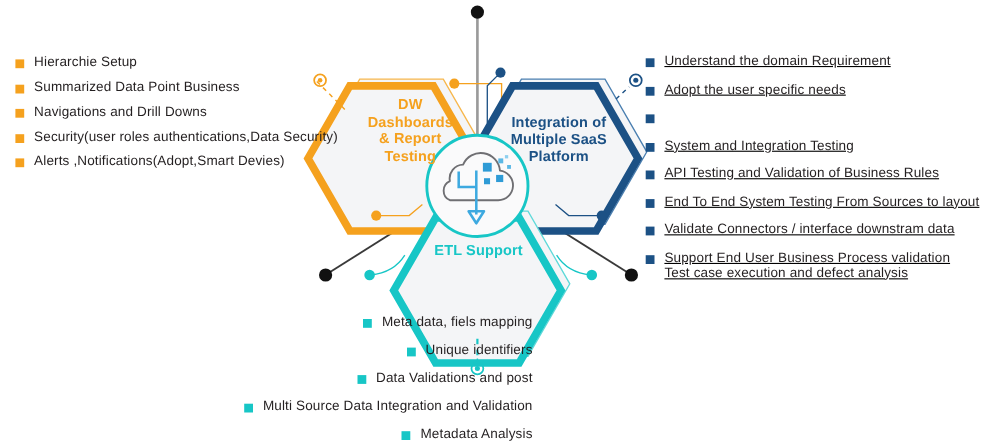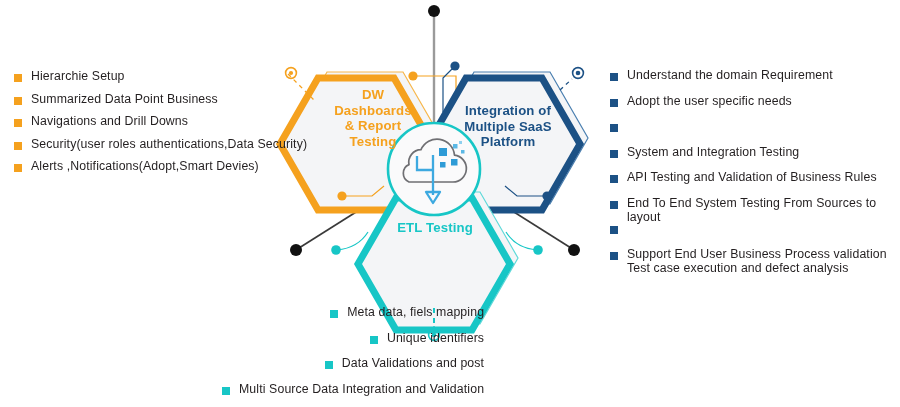--- a/index.html
+++ b/index.html
@@ -6,37 +6,37 @@
   body{
     width:900px;height:407px;
     background:#ffffff;
     font-family:"Liberation Sans", sans-serif;
     overflow:hidden;
     position:relative;
   }
   .stage{position:absolute;left:0;top:0;width:900px;height:407px;}
 
   
-  .bullet-list{position:absolute;margin-top:20px;}
+  .bullet-list{position:absolute;}
   .bullet-row{display:flex;align-items:flex-start;margin-bottom:0;}
   .bullet-mark{
     width:8px;height:8px;flex:0 0 8px;
     margin-top:5px;margin-right:9px;
   }
   .bullet-text{
     font-size:12.3px;
     line-height:14px;
     color:#231f20;
     white-space:pre-line;
     letter-spacing:0.01em;
   }
 
   #list-left{left:14px;top:49px;}
   #list-left .bullet-row{height:22.5px;}
-  #list-right{left:610px;top:48px;}
+  #list-right{left:587px;top:48px;text-decoration:underline;}
   #list-right .bullet-row{height:25.5px;}
   #list-bottom{left:222px;top:285px;}
   #list-bottom .bullet-row{height:25.5px;justify-content:flex-end;}
   .hex-label{
     position:absolute;
     text-align:center;
     font-weight:bold;
     font-size:13.2px;
     line-height:15.5px;
     letter-spacing:0.01em;
@@ -129,21 +129,21 @@
 
   <div class="hex-label" id="label-dw">DW
 Dashboards
 &amp; Report
 Testing</div>
   <div class="hex-label" id="label-saas">Integration
 of Multiple
 SaaS
 Platform</div>
   <div class="hex-label" id="label-etl">ETL
-Testing</div>
+Support</div>
 
   <div class="bullet-list" id="list-left">
       <div class="bullet-row">
         <span class="bullet-mark" style="background: rgb(245, 161, 30);"></span>
         <span class="bullet-text">Hierarchie Setup</span>
       </div>
       <div class="bullet-row">
         <span class="bullet-mark" style="background: rgb(245, 161, 30);"></span>
         <span class="bullet-text">Summarized Data Point Business</span>
       </div>
@@ -180,20 +180,21 @@
       <div class="bullet-row">
         <span class="bullet-mark" style="background: rgb(28, 81, 133);"></span>
         <span class="bullet-text">API Testing and Validation of Business Rules</span>
       </div>
       <div class="bullet-row">
         <span class="bullet-mark" style="background: rgb(28, 81, 133);"></span>
         <span class="bullet-text">End To End System Testing From Sources to layout</span>
       </div>
       <div class="bullet-row">
         <span class="bullet-mark" style="background: rgb(28, 81, 133);"></span>
+        <span class="bullet-text">Validate Connectors / interface downstram data</span>
       </div>
       <div class="bullet-row">
         <span class="bullet-mark" style="background: rgb(28, 81, 133);"></span>
         <span class="bullet-text">Support End User Business Process validation
 Test case execution and defect analysis</span>
       </div>
     </div>
 
   <div class="bullet-list" id="list-bottom">
       <div class="bullet-row">

